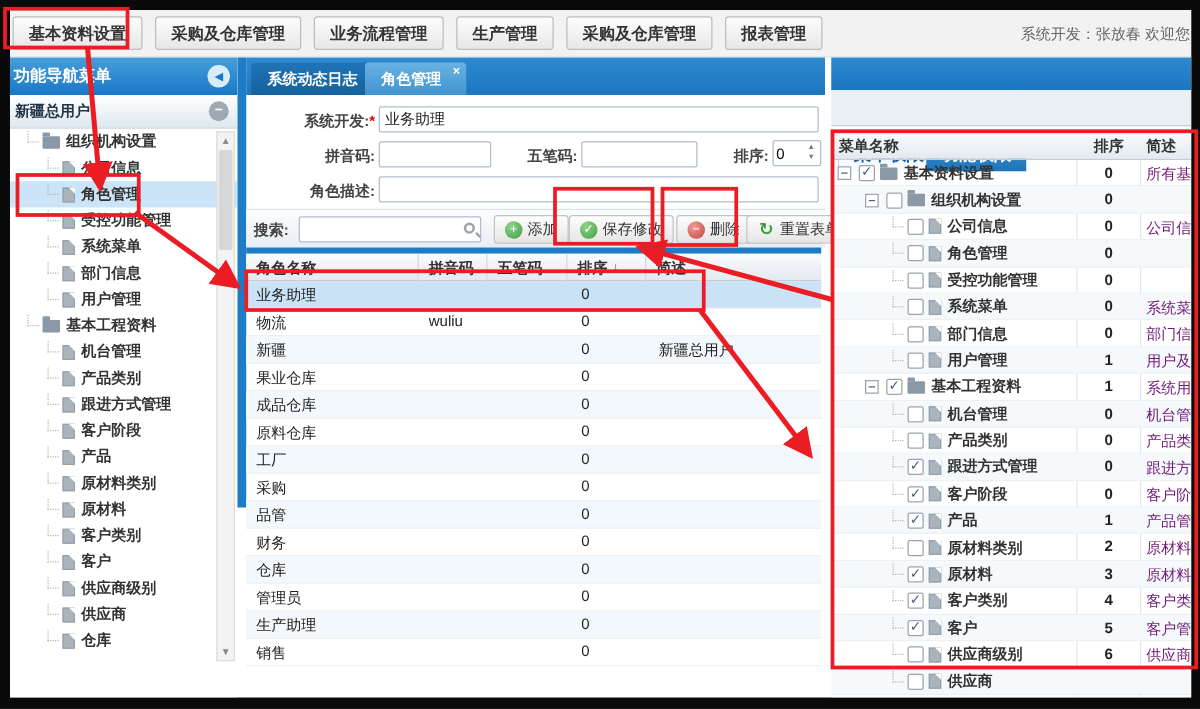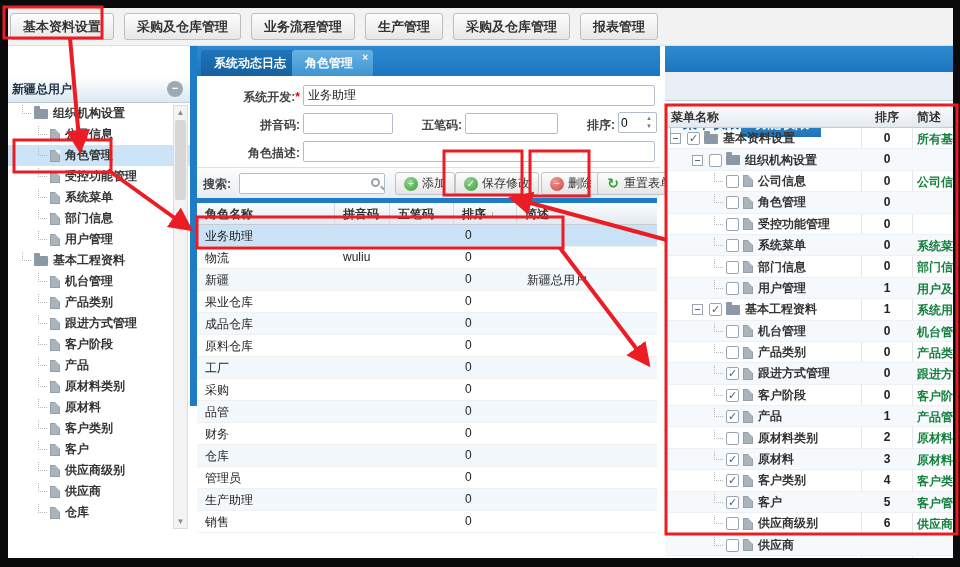--- a/index.html
+++ b/index.html
@@ -100,43 +100,48 @@
   .vline { position:absolute; top:0; width:1px; height:430px; background:#e3e7eb; }
   .prow { position:relative; height:21.4px; font-size:12px; color:#222; border-bottom:1px solid #eef1f3; }
   .prow.alt { background:#f5f9fc; }
   .prow .inner { position:absolute; left:0; top:0; height:21.4px; display:flex; align-items:center; white-space:nowrap; }
   .expbox { width:11px; height:11px; border:1px solid #9aa5b1; background:#fff; position:relative; margin-right:6px; flex:none; }
   .expbox::after { content:""; position:absolute; left:2px; top:4px; width:5px; height:1px; background:#5a6670; }
   .ckbox { width:13px; height:13px; border:1px solid #9aa5b1; border-radius:2px; background:#fff;
     font-size:11px; font-weight:bold; color:#44607e; line-height:11px; text-align:center; margin-right:4px; flex:none; cursor:pointer; }
   .prow .plabel { font-weight:bold; color:#333; }
   .prow .psort { position:absolute; left:197px; top:3px; width:50px; text-align:center; font-weight:bold; }
-  .prow .pdesc { position:absolute; left:252px; top:3px; white-space:nowrap; font-weight:bold; color:#15803d; }
+  .prow .pdesc { position:absolute; left:252px; top:3px; white-space:nowrap; font-weight:normal; color:#701a75; }
 
   
   #anno { position:absolute; left:0; top:0; width:960px; height:567px; pointer-events:none; z-index:60; }
 </style>
 </head>
 <body>
 
 <div id="stage">
   <div id="screen">
 
     <div class="topbar">
       <div class="topnav">
         <div class="tbtn">基本资料设置</div>
         <div class="tbtn">采购及仓库管理</div>
         <div class="tbtn">业务流程管理</div>
         <div class="tbtn">生产管理</div>
         <div class="tbtn">采购及仓库管理</div>
         <div class="tbtn">报表管理</div>
       </div>
+      <div class="devnote">系统开发：张放春 欢迎您</div>
     </div>
 
     <div class="sidebar">
+      <div class="sb-header">
+        <span>功能导航菜单</span>
+        <span class="sb-collapse">◀</span>
+      </div>
       <div class="sb-section">
         <span>新疆总用户</span>
         <span class="sb-circle">−</span>
       </div>
       <div class="sb-tree" id="sb-tree">
           <div class="titem" style="padding-left: 14px;">
             <span class="elbow"></span>
             <span class="ico-folder"></span>
             <span>组织机构设置</span>
           </div>

